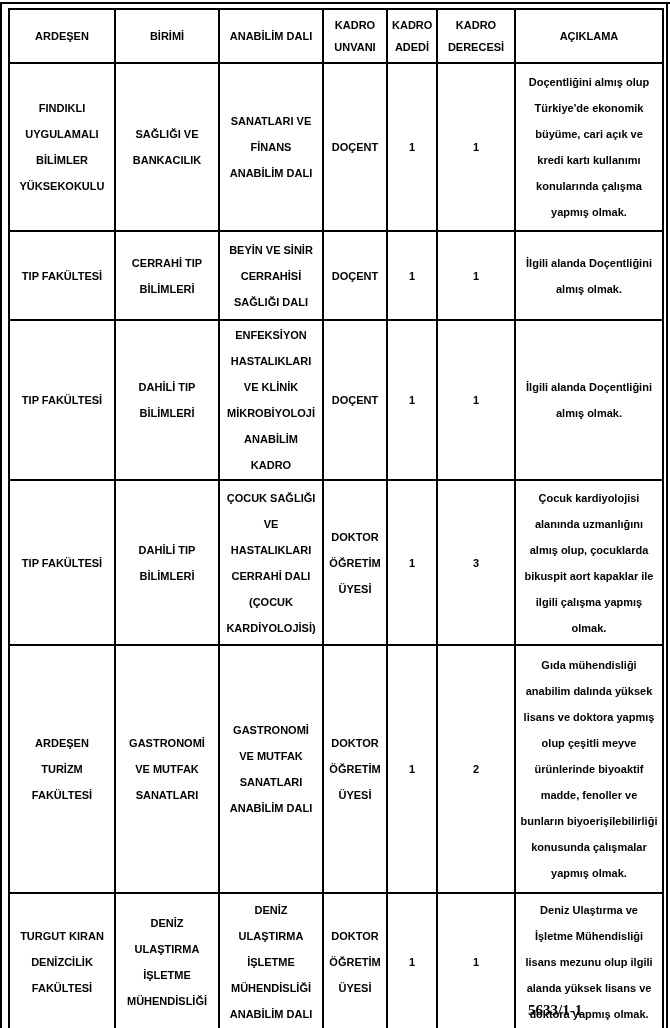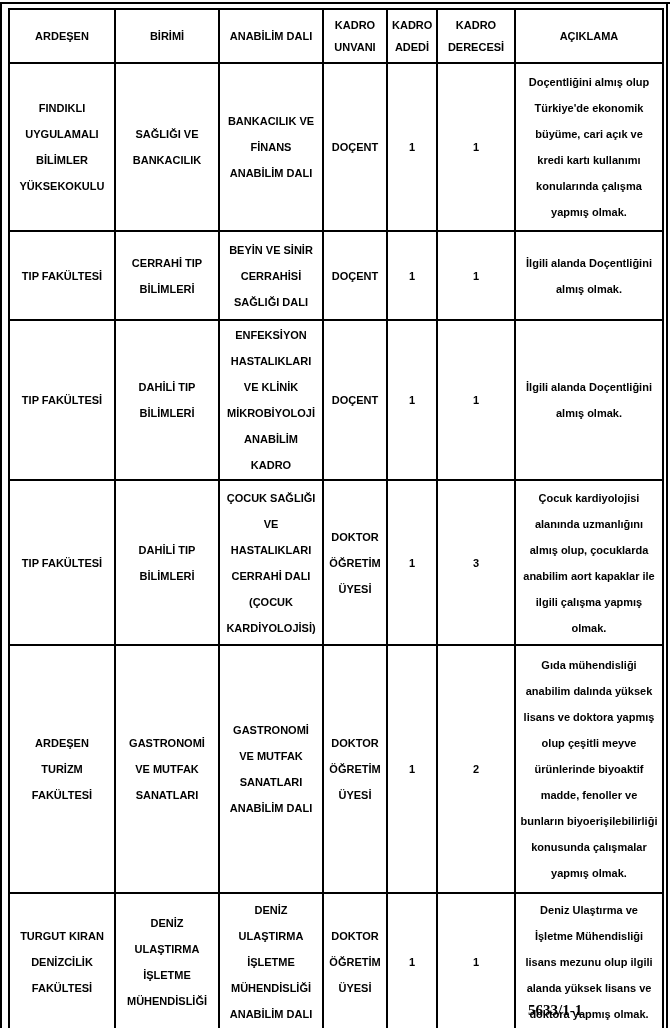--- a/index.html
+++ b/index.html
@@ -112,21 +112,21 @@
       </tr>
     </thead>
     <tbody>
       <tr class="row-0">
         <td>FINDIKLI
 UYGULAMALI
 BİLİMLER
 YÜKSEKOKULU</td>
         <td>SAĞLIĞI VE
 BANKACILIK</td>
-        <td>BANKACILIK VE
+        <td>SANATLARI VE
 FİNANS
 ANABİLİM DALI</td>
         <td>DOÇENT</td>
         <td>1</td>
         <td>1</td>
         <td>Doçentliğini almış olup
 Türkiye'de ekonomik
 büyüme, cari açık ve
 kredi kartı kullanımı
 konularında çalışma
@@ -171,21 +171,21 @@
 (ÇOCUK
 KARDİYOLOJİSİ)</td>
         <td>DOKTOR
 ÖĞRETİM
 ÜYESİ</td>
         <td>1</td>
         <td>3</td>
         <td>Çocuk kardiyolojisi
 alanında uzmanlığını
 almış olup, çocuklarda
-anabilim aort kapaklar ile
+bikuspit aort kapaklar ile
 ilgili çalışma yapmış
 olmak.</td>
       </tr>
       <tr class="row-4">
         <td>ARDEŞEN
 TURİZM
 FAKÜLTESİ</td>
         <td>GASTRONOMİ
 VE MUTFAK
 SANATLARI</td>

